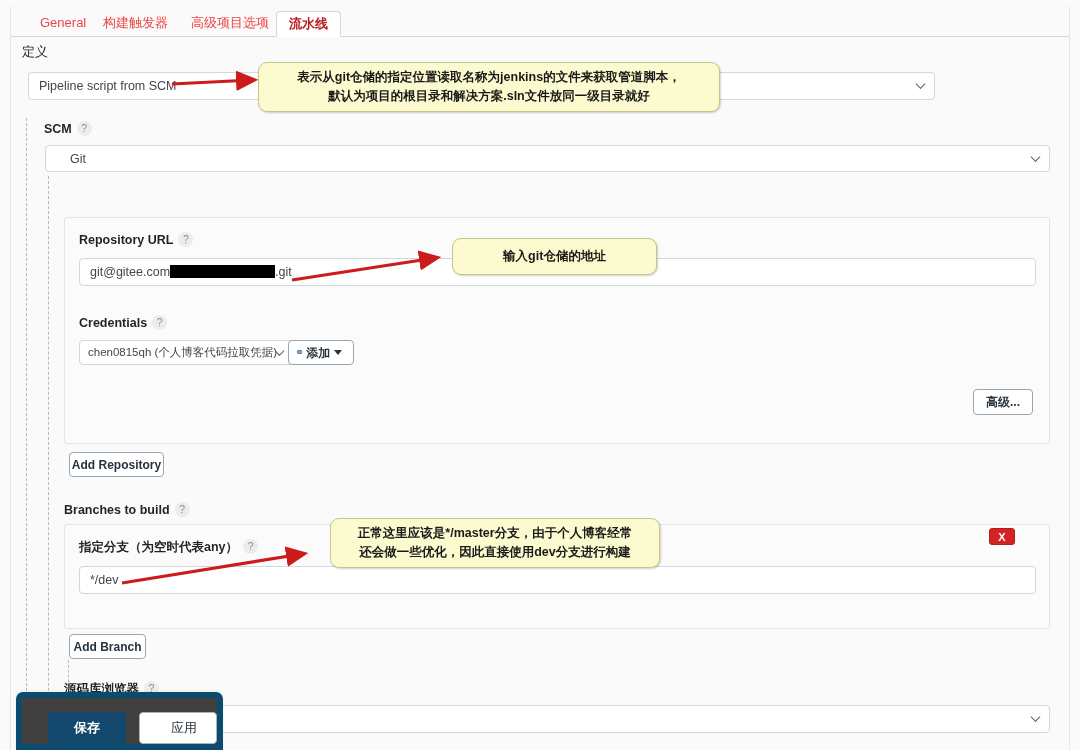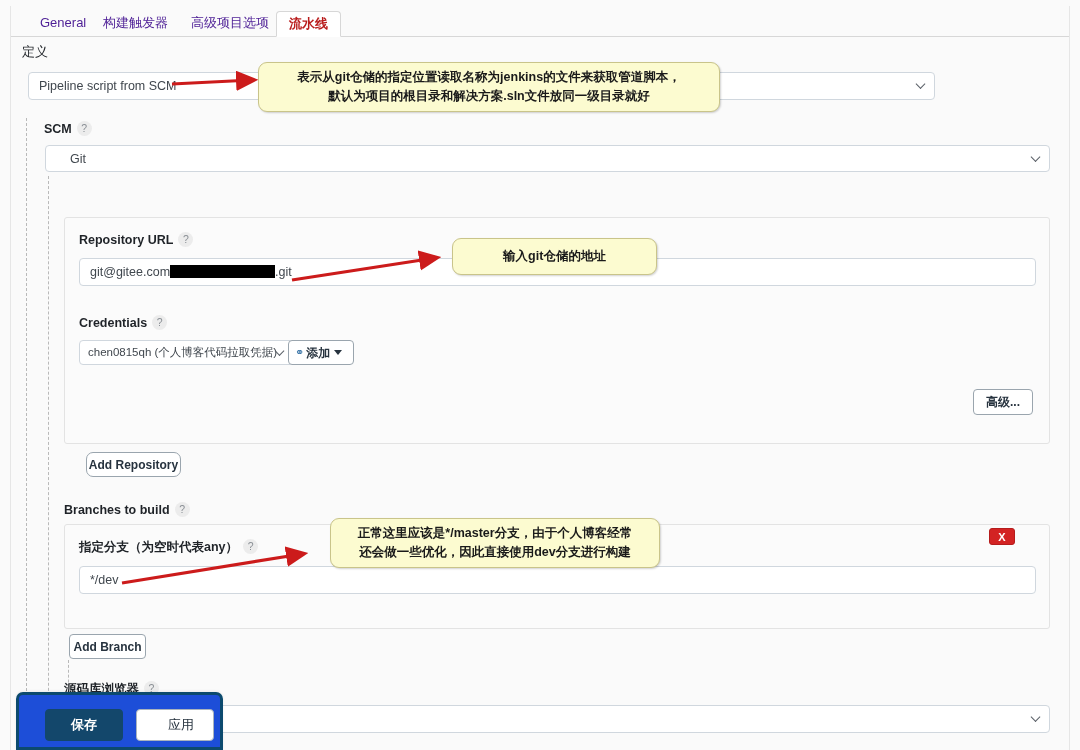--- a/index.html
+++ b/index.html
@@ -44,21 +44,21 @@
     border-bottom: 1px solid #d7d7d7;
     box-sizing: border-box;
   }
   .tab {
     position: absolute;
     top: 4px;
     height: 26px;
     line-height: 23px;
     padding: 0 12px;
     font-size: 13px;
-    color: #4c1d95;
+    color: #ef4444;
     box-sizing: border-box;
     white-space: nowrap;
     cursor: pointer;
   }
   .tab.active {
     color: #b91c1c;
     font-weight: bold;
     background: #ffffff;
     border: 1px solid #d7d7d7;
     border-bottom: 1px solid #ffffff;
@@ -218,22 +218,22 @@
   .arrow-svg {
     position: absolute;
     z-index: 39;
     overflow: visible;
   }
 
   
   .save-bar {
     position: absolute;
     box-sizing: border-box;
-    background: #1d4ed8;
-    border: 3px solid #0c4a6e;
+    background: #404040;
+    border: 6px solid #0c4a6e;
     border-radius: 7px 7px 0 0;
     z-index: 60;
     box-shadow: 0 -1px 3px rgba(0,0,0,.06);
   }
   .btn-save {
     position: absolute;
     box-sizing: border-box;
     background: #13476b;
     border: 1px solid #13476b;
     border-radius: 4px;
@@ -303,21 +303,21 @@
   <div class="select-box" style="left:79px; top:340px; width:215px; height:25px; line-height:23px; font-size:11.5px; padding:0 22px 0 8px;">chen0815qh (个人博客代码拉取凭据)</div>
 
   <div class="cred-add" style="left:288px; top:340px; width:66px; height:25px; line-height:23px;font-weight:bold;">
     <span class="key-glyph">⚭</span><span>添加</span><span class="caret-dn"></span>
   </div>
 
   <div class="btn" style="left:973px; top:389px; width:60px; height:26px;">
     <span class="flexmid small-cn">高级...</span>
   </div>
 
-  <div class="btn" style="left:86px; top:452px; width:95px; height:25px;border-radius:7px;">
+  <div class="btn" style="left:69px; top:452px; width:95px; height:25px;">
     <span class="flexmid">Add Repository</span>
   </div>
 
   <div class="field-label" style="left:64px; top:502px;">
     <span>Branches to build</span><span class="help-icon">?</span>
   </div>
 
   <div class="card" style="left:64px; top:524px; width:986px; height:105px;"></div>
 
   <div class="field-label" style="left:79px; top:539px;">

